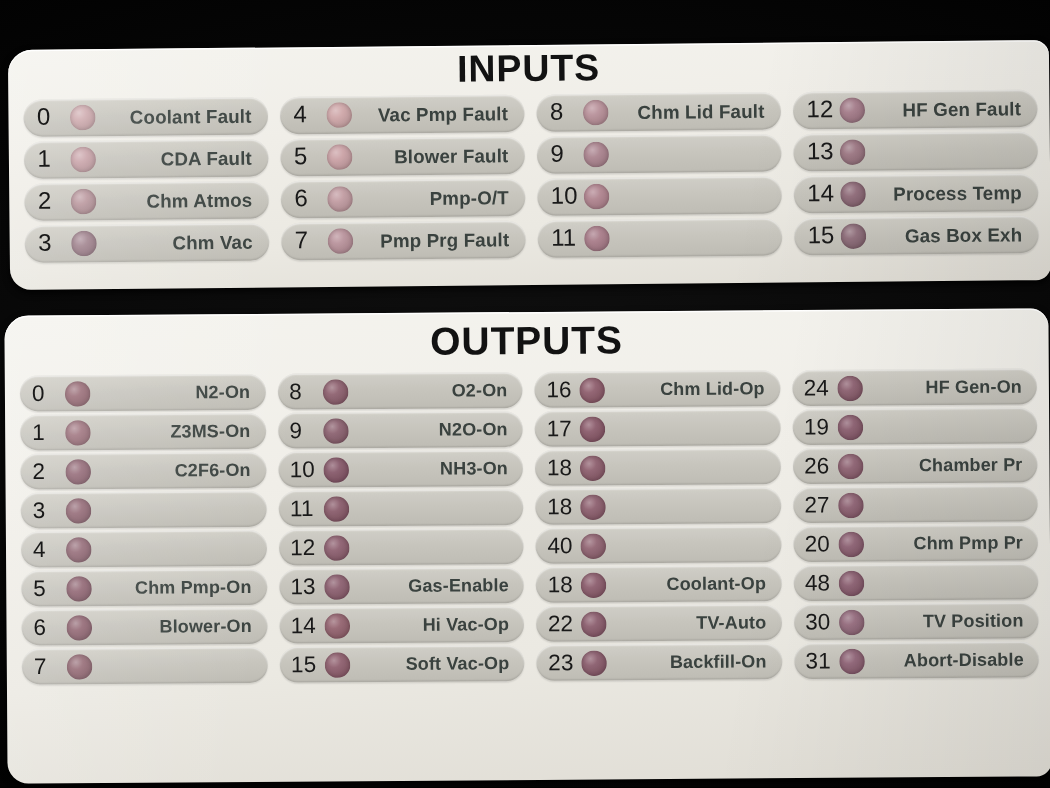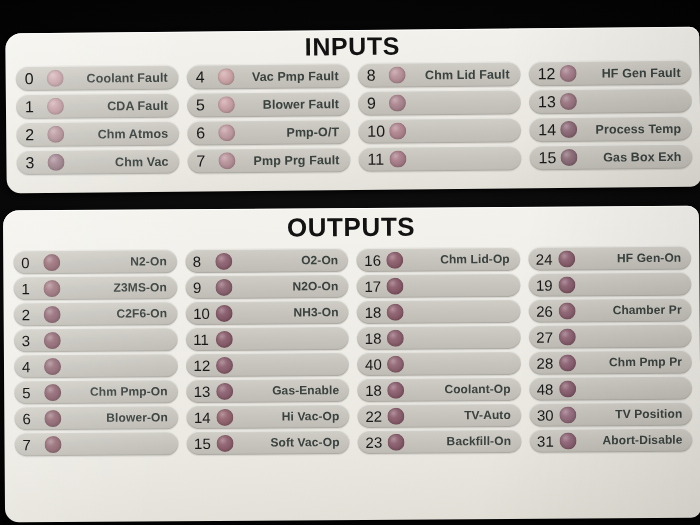--- a/index.html
+++ b/index.html
@@ -396,21 +396,21 @@
             <span class="row-num">26</span>
             <span class="led" style="background: radial-gradient(circle at 36% 32%, rgba(255, 255, 255, 0.32) 0%, rgba(255, 255, 255, 0.06) 30%, rgba(0, 0, 0, 0.1) 72%, rgba(0, 0, 0, 0.18) 100%), rgb(142, 97, 113);"></span>
             <span class="row-label">Chamber Pr</span>
           </div>
           <div class="row">
             <span class="row-num">27</span>
             <span class="led" style="background: radial-gradient(circle at 36% 32%, rgba(255, 255, 255, 0.32) 0%, rgba(255, 255, 255, 0.06) 30%, rgba(0, 0, 0, 0.1) 72%, rgba(0, 0, 0, 0.18) 100%), rgb(141, 96, 113);"></span>
             <span class="row-label"></span>
           </div>
           <div class="row">
-            <span class="row-num">28</span>
+            <span class="row-num">20</span>
             <span class="led" style="background: radial-gradient(circle at 36% 32%, rgba(255, 255, 255, 0.32) 0%, rgba(255, 255, 255, 0.06) 30%, rgba(0, 0, 0, 0.1) 72%, rgba(0, 0, 0, 0.18) 100%), rgb(141, 96, 114);"></span>
             <span class="row-label">Chm Pmp Pr</span>
           </div>
           <div class="row">
             <span class="row-num">48</span>
             <span class="led" style="background: radial-gradient(circle at 36% 32%, rgba(255, 255, 255, 0.32) 0%, rgba(255, 255, 255, 0.06) 30%, rgba(0, 0, 0, 0.1) 72%, rgba(0, 0, 0, 0.18) 100%), rgb(139, 94, 112);"></span>
             <span class="row-label"></span>
           </div>
           <div class="row">
             <span class="row-num">30</span>

